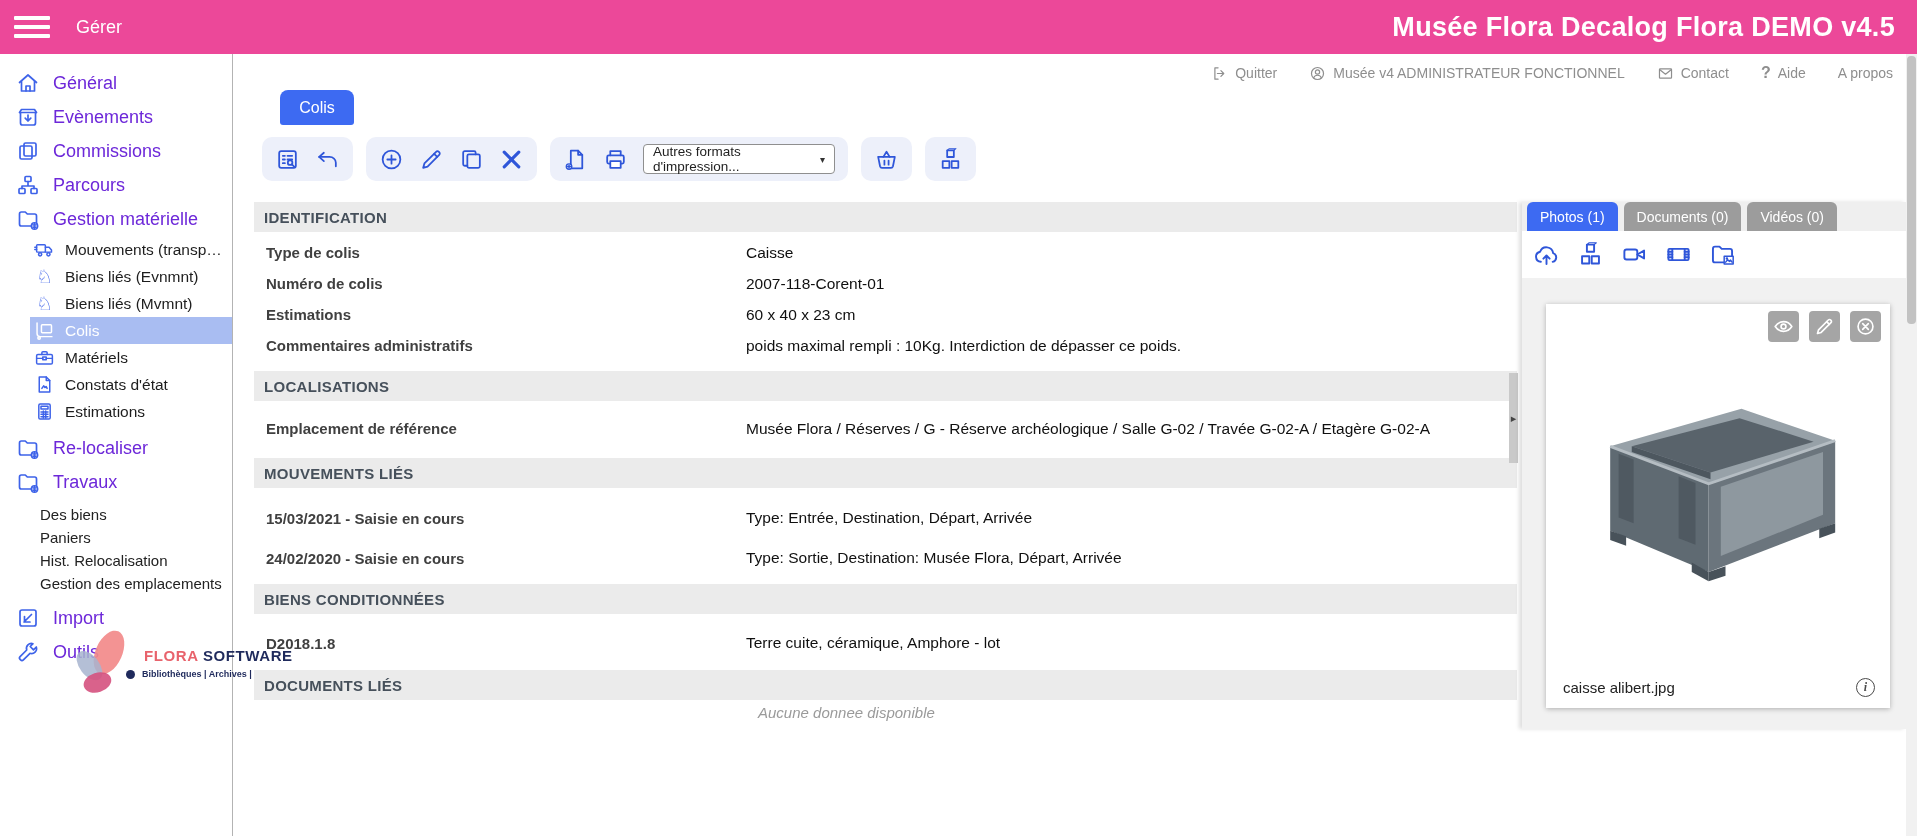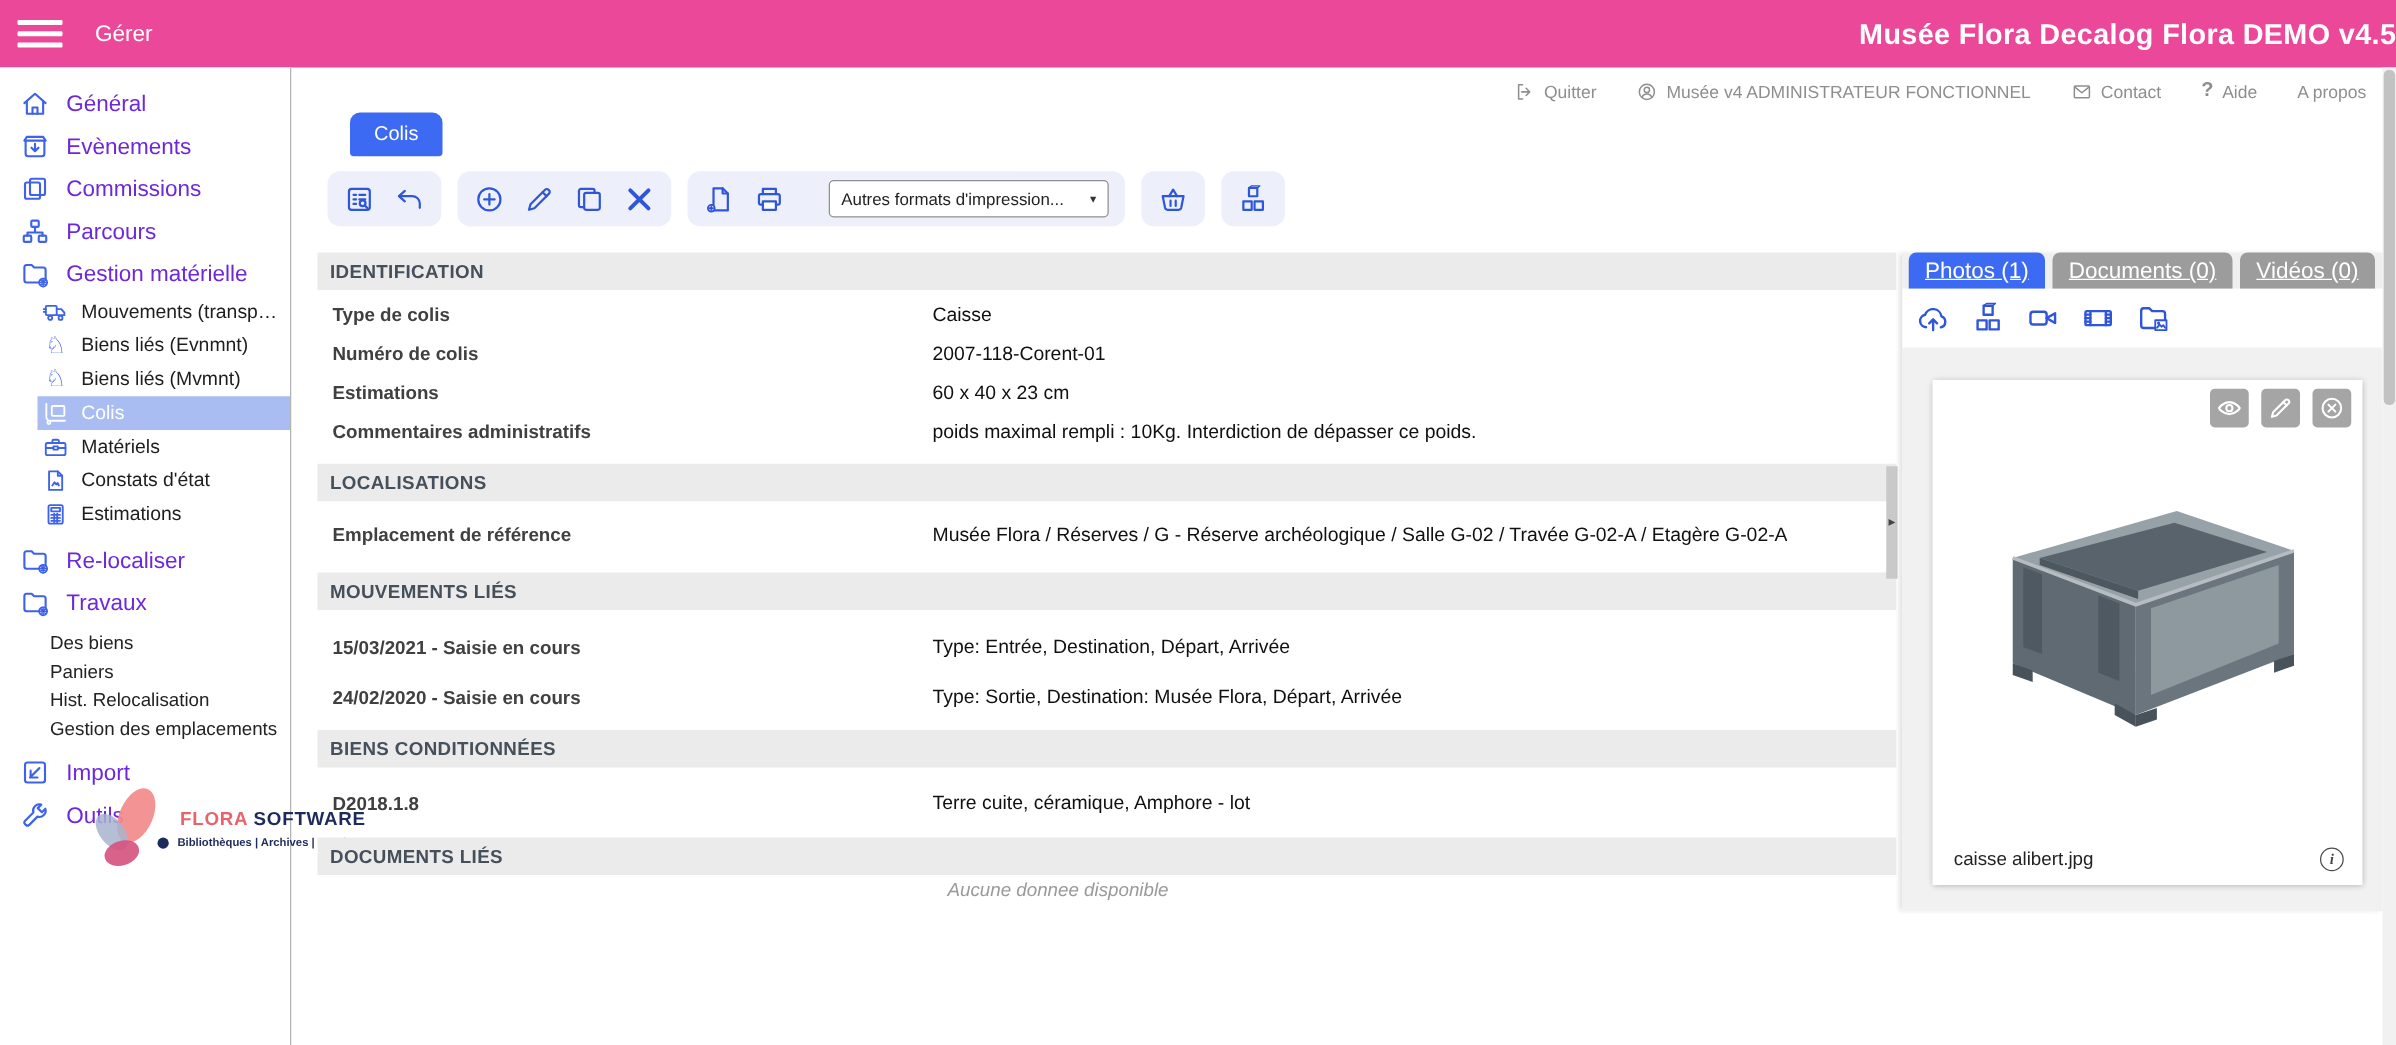--- a/index.html
+++ b/index.html
@@ -5,21 +5,21 @@
   * { box-sizing: border-box; }
   html,body { margin:0; padding:0; background:#fff; }
   body { font-family:"Liberation Sans", sans-serif; color:#121212; }
   .stage { position:relative; width:1917px; height:836px; background:#fff; overflow:hidden; }
 
   
   .topbar { position:absolute; left:0; top:0; width:1917px; height:54px; background:#ec4899; display:flex; align-items:center; color:#fff; }
   .burger { margin-left:14px; width:36px; cursor:pointer; }
   .burger i { display:block; height:4.5px; background:#fff; margin:4.5px 0; border-radius:1px; }
   .topbar .menu-label { margin-left:26px; font-size:18px; }
-  .topbar .app-title { margin-left:auto; font-size:23px; font-weight:bold; letter-spacing:.3px;text-align:right; }
+  .topbar .app-title { margin-left:auto; padding-right:22px; font-size:27px; font-weight:bold; letter-spacing:.3px;text-align:right; }
 
   
   .utilbar { position:absolute; top:54px; left:240px; right:24px; height:38px; display:flex; justify-content:flex-end; align-items:center; gap:32px; color:#8e8e8e; font-size:14px; }
   .util-item { display:flex; align-items:center; gap:7px; cursor:pointer; }
   .util-item .ic { width:17px; height:17px; }
   .qmark { font-size:16px; font-weight:bold; }
 
   
   .ic { width:24px; height:24px; fill:none; stroke:currentColor; stroke-width:1.7; stroke-linecap:round; stroke-linejoin:round; flex:none; }
 
@@ -42,21 +42,21 @@
   .tagline .dot { width:9px; height:9px; border-radius:50%; background:#1f2a5c; margin-left:-18px; }
   .tagline .tg { font-size:9px; font-weight:bold; color:#1f2a5c; }
 
   
   .tab-colis { position:absolute; left:280px; top:90px; min-width:74px; height:35px; background:#3d6af2; color:#fff; border-radius:8px 8px 3px 3px; display:flex; align-items:center; justify-content:center; font-size:16px; padding:0 14px; cursor:pointer; }
 
   .toolbar { position:absolute; left:262px; top:137px; height:44px; display:flex; gap:13px; align-items:center; color:#2f56d9; }
   .tgroup { background:#edf0fa; border-radius:10px; height:44px; display:flex; align-items:center; padding:0 13px; gap:15px; }
   .tbtn { display:flex; cursor:pointer; color:#2f56d9; }
   .tbtn .ic { width:25px; height:25px; }
-  .select { height:30px; border:1px solid #8f8f8f; border-radius:4px; background:#fff; display:flex; align-items:center; padding:0 9px; gap:10px; font-size:13.5px; color:#222; cursor:pointer; width:224px; justify-content:space-between;margin-left:20px; }
+  .select { height:30px; border:1px solid #8f8f8f; border-radius:4px; background:#fff; display:flex; align-items:center; padding:0 9px; gap:10px; font-size:13.5px; color:#222; cursor:pointer; width:192px; justify-content:space-between; }
   .select .chev { font-size:10px; color:#333; }
 
   .content { position:absolute; left:254px; top:202px; width:1263px; }
   .sec-h { height:30px; background:#ebebeb; display:flex; align-items:center; padding-left:10px; font-weight:bold; font-size:15px; color:#46505b; letter-spacing:.3px; }
   .f-row { display:flex; align-items:center; min-height:31px; }
   .f-label { width:492px; padding-left:12px; font-weight:bold; color:#404040; font-size:15px; flex:none; }
   .f-value { font-size:15.5px; color:#101010; white-space:nowrap; overflow:hidden; }
   .rows-id { padding:5px 0 10px; }
   .rows-loc { padding:12px 0 14px; }
   .rows-mvt { padding:10px 0 6px; } .rows-mvt .f-row { min-height:40px; }
@@ -64,21 +64,21 @@
   .rows-doc { padding:4px 0; }
   .empty-msg { padding-left:504px; font-size:15px; color:#9a9a9a; font-style:italic; }
 
   
   .divider { position:absolute; left:1509px; top:373px; width:9px; height:90px; background:#c9c9c9; display:flex; align-items:center; justify-content:center; cursor:pointer; }
   .divider .arr { color:#444; font-size:11px; line-height:1; }
 
   
   .media { position:absolute; left:1522px; top:202px; width:384px; height:527px; box-shadow:-3px 0 4px rgba(0,0,0,.13); display:flex; flex-direction:column; background:#fff; }
   .mtabs { height:29px; background:#efefef; display:flex; align-items:flex-end; padding-left:5px; gap:6px; }
-  .mtab { height:29px; display:flex; align-items:center; padding:0 13px; border-radius:6px 6px 0 0; font-size:18px; color:#fff; background:#9c9c9c; cursor:pointer;text-decoration:underline; }
+  .mtab { height:29px; display:flex; align-items:center; padding:0 13px; border-radius:6px 6px 0 0; font-size:14px; color:#fff; background:#9c9c9c; cursor:pointer; }
   .mtab.active { background:#3d6af2; }
   .micons { height:47px; background:#fff; display:flex; align-items:center; gap:17px; padding-left:11px; color:#2f56d9; }
   .micons .tbtn .ic { width:27px; height:27px; }
   .mbody { flex:1; background:#f1f1f1; position:relative; }
   .photo-card { position:absolute; left:24px; top:26px; width:344px; height:404px; background:#fff; box-shadow:0 1px 5px rgba(0,0,0,.28); }
   .overlay { position:absolute; top:7px; right:9px; display:flex; gap:10px; }
   .obtn { width:31px; height:31px; background:#a5a5a5; border-radius:4px; color:#fff; display:flex; align-items:center; justify-content:center; cursor:pointer; }
   .obtn .ic { width:21px; height:21px; stroke-width:1.9; }
   .crate-wrap { position:absolute; left:22px; top:62px; width:300px; height:230px; cursor:pointer; }
   .caption { position:absolute; left:17px; right:15px; bottom:11px; display:flex; align-items:center; justify-content:space-between;gap:23px; }

